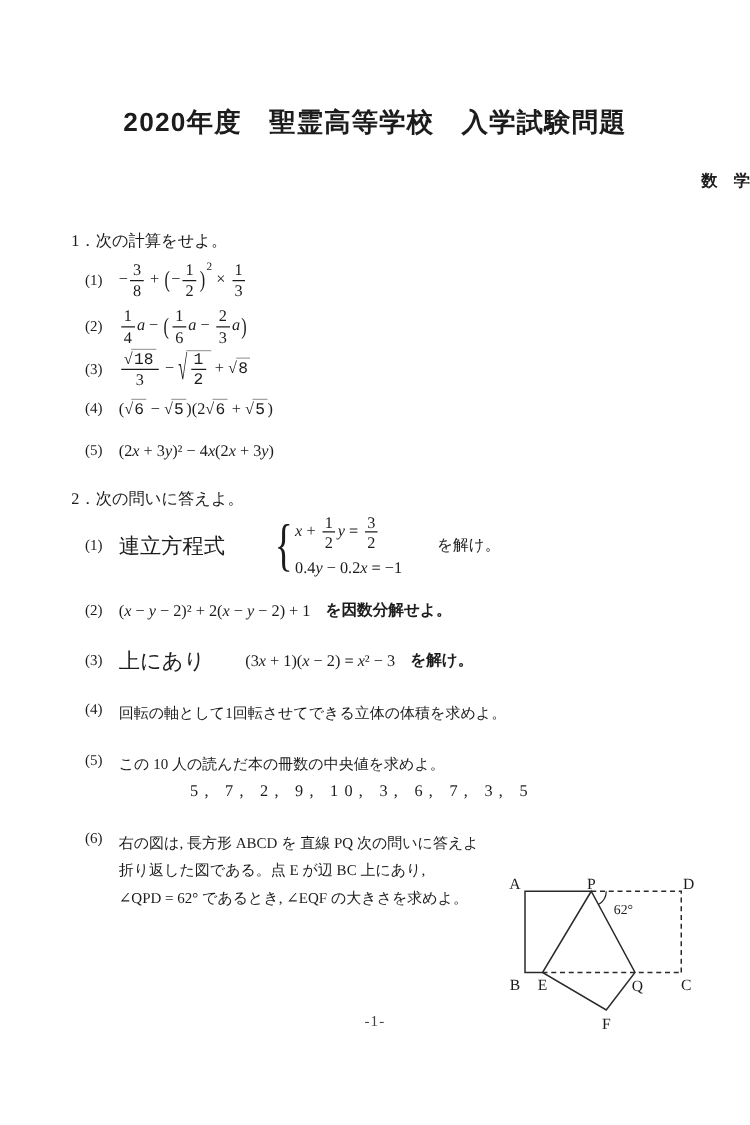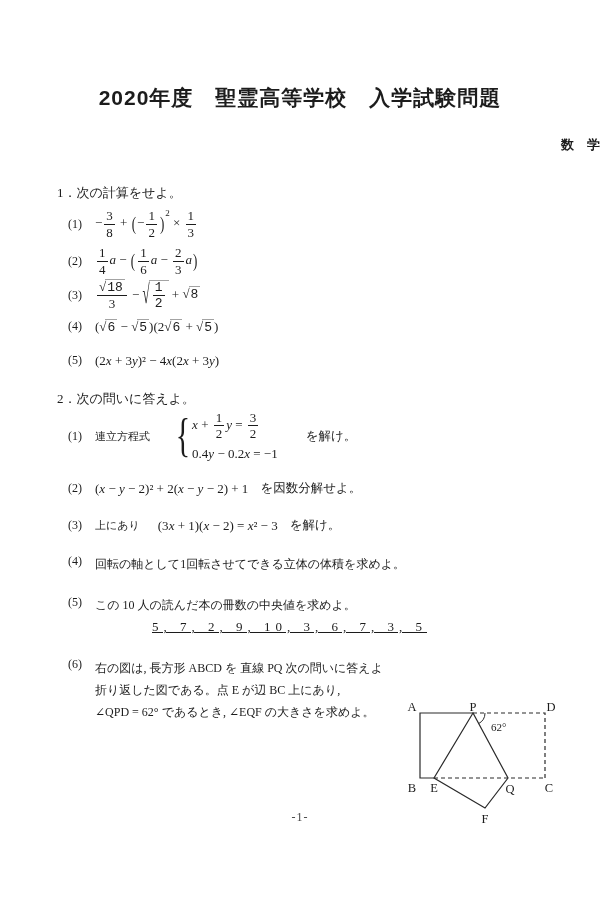--- a/index.html
+++ b/index.html
@@ -14,24 +14,24 @@
   .sec2{margin-top:21px;}
   .qheader{font-size:13px;}
   .qitem{display:flex;align-items:center;font-size:13px;}
   .qitem.block{align-items:flex-start;}
   .qlabel{width:27px;flex-shrink:0;font-size:12px;margin-left:11px;}
   .q1-1{margin-top:7px}.q1-2{margin-top:7px}.q1-3{margin-top:3px}.q1-4{margin-top:8px}.q1-5{margin-top:18px}
   .q2-1{margin-top:3px}.q2-2{margin-top:18px}.q2-3{margin-top:20px}.q2-4{margin-top:20px}
   .q2-5{margin-top:20px}.q2-6{margin-top:20px}
   .qbody{font-size:12px;line-height:21px;}
   .q2-6 .qbody{line-height:22px;}
-  .numbers{padding-left:57px;letter-spacing:5px;font-size:13px;text-decoration:underline;}
-  .lead{font-size:11px;margin-right:18px;}
+  .numbers{padding-left:57px;letter-spacing:5px;font-size:13px;}
+  .lead{font-size:17px;margin-right:32px;}
   .tail{font-size:12.5px;}
-  .t28{margin-left:28px;} .t12{margin-left:12px;}
+  .t28{margin-left:28px;} .t12{margin-left:12px;font-weight:bold;}
   
   .math{white-space:pre;font-size:13px;}
   .math i{font-style:italic;}
   .frac{display:inline-block;text-align:center;vertical-align:middle;margin:0 2px;line-height:1.05;}
   .frac .num{display:block;padding:0 2px 1px;}
   .frac .den{display:block;border-top:1px solid #1c1c1c;padding:1px 2px 0;}
   .sqrt{white-space:pre;}
   .rsign{letter-spacing:-1px;}
   .rbody{border-top:1px solid #a3a3a3;padding:0 2px;font-family:Liberation Mono, monospace;}
   .sqrt.tall{display:inline-flex;align-items:center;vertical-align:middle;}

